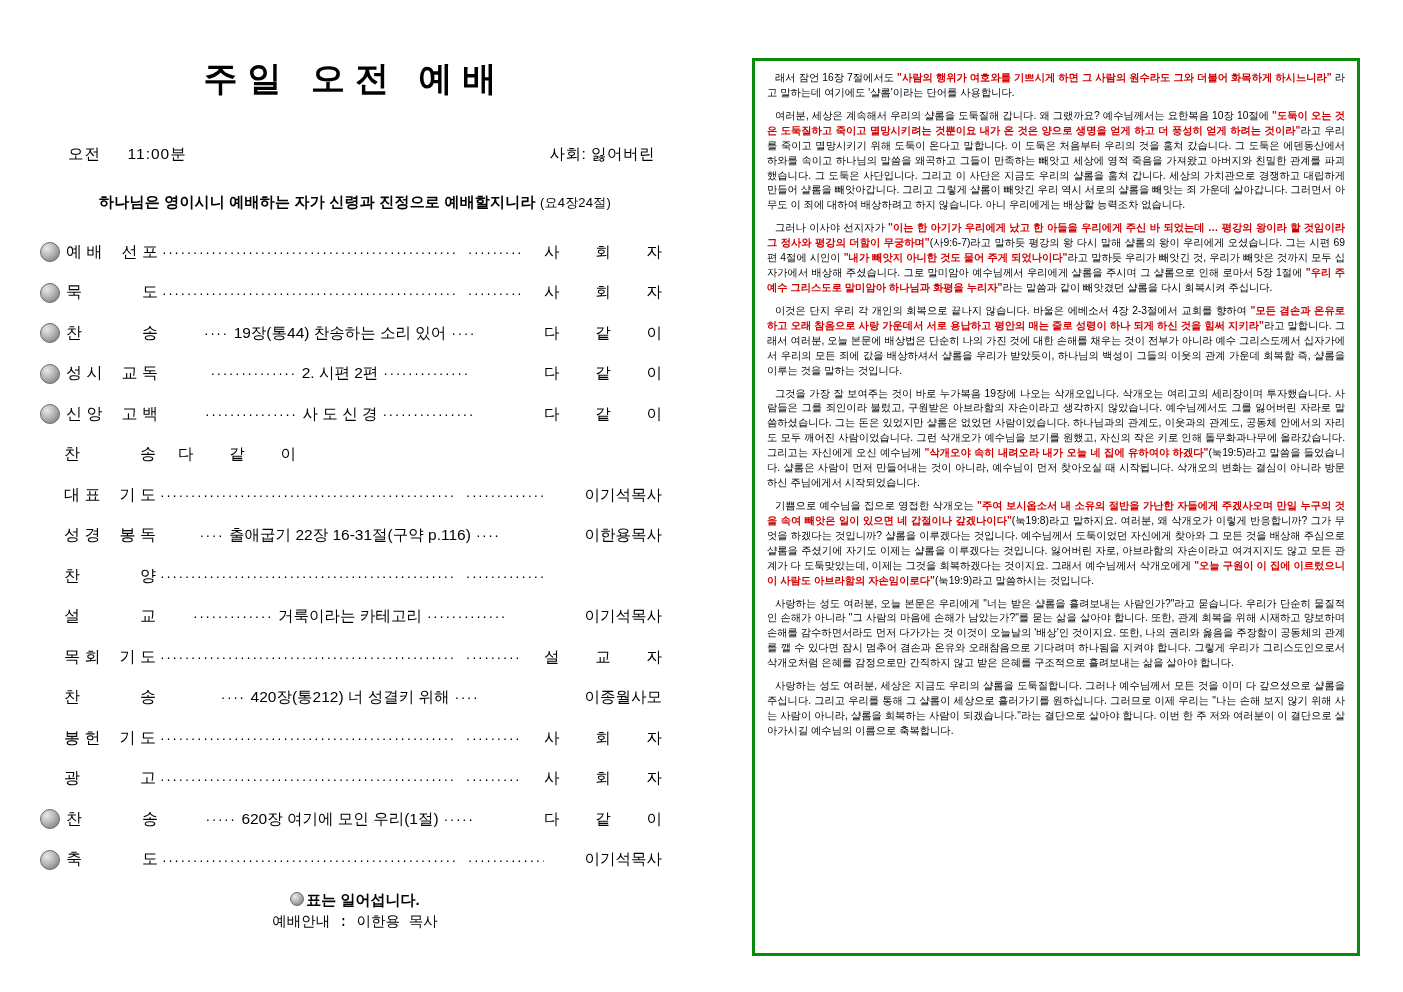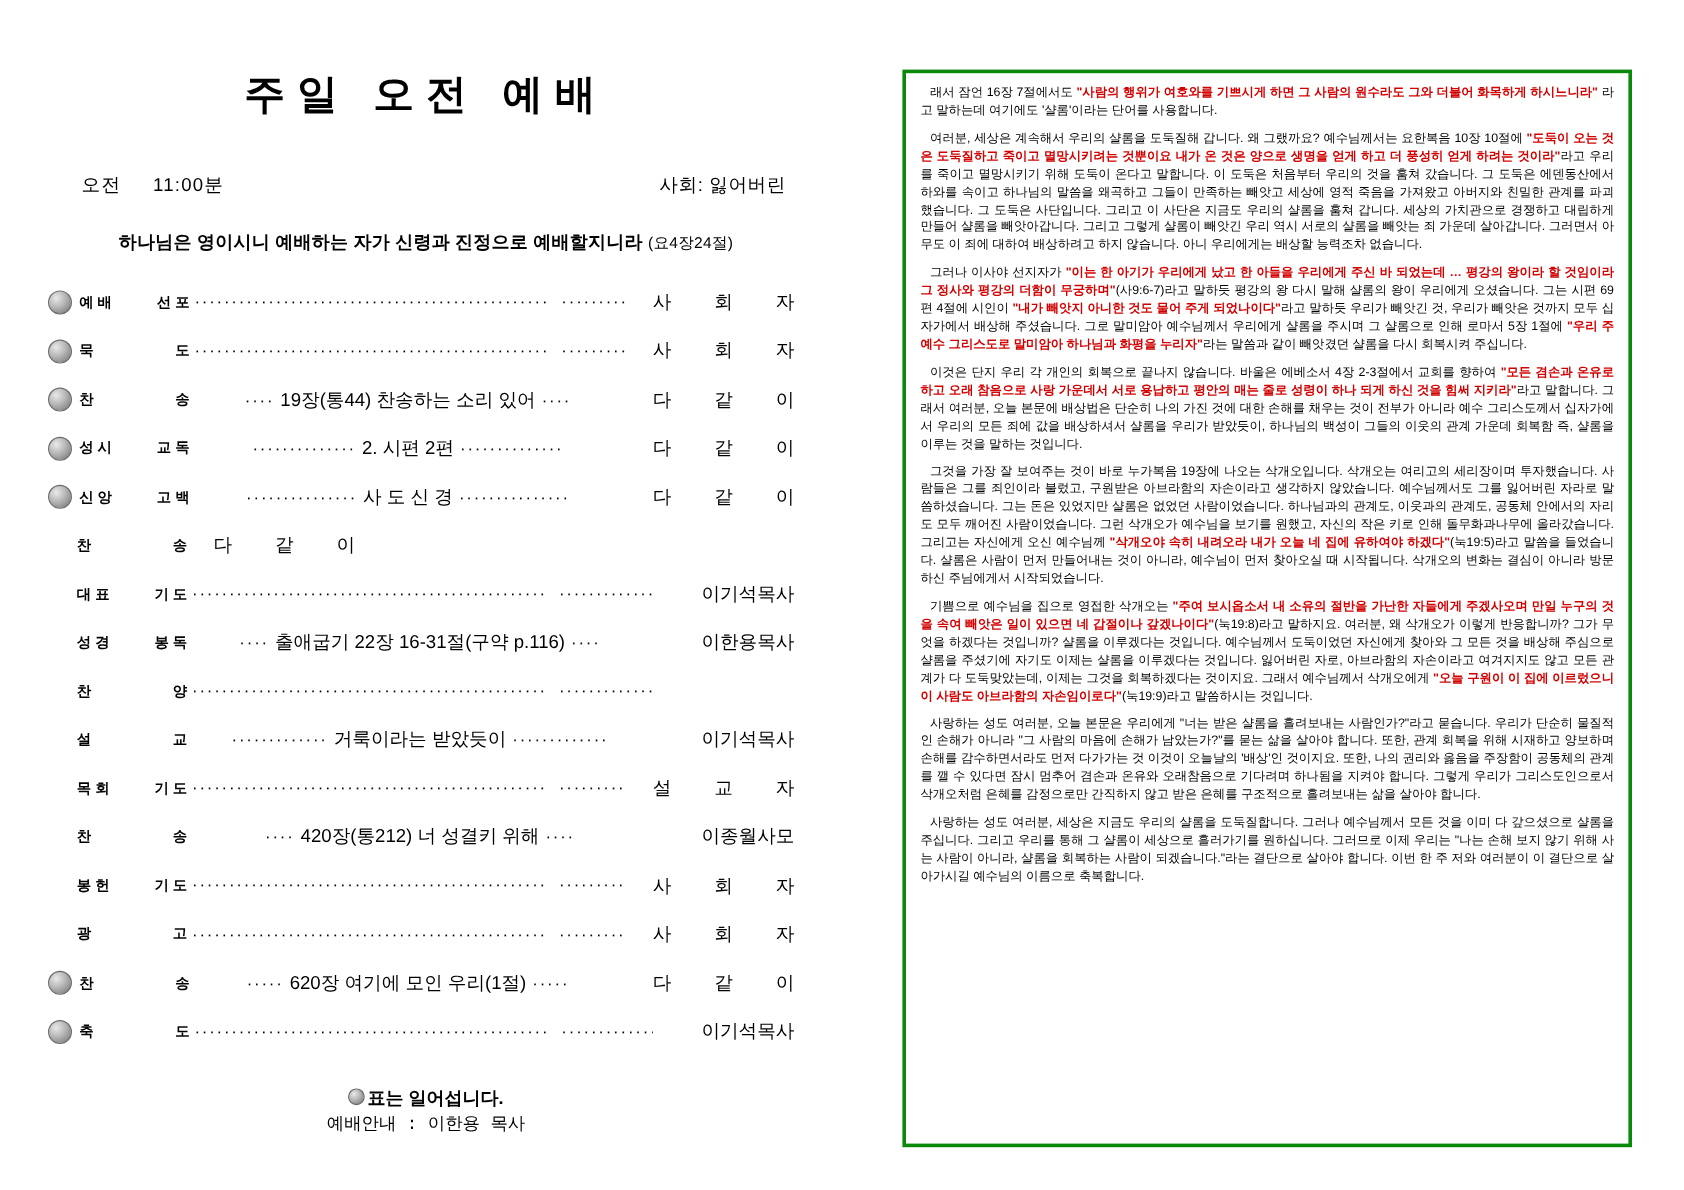--- a/index.html
+++ b/index.html
@@ -79,22 +79,21 @@
   .bullet.hidden {
     background: none;
     border: none;
   }
   .ord-label {
     width: 92px;
     flex: 0 0 92px;
     display: flex;
     justify-content: space-between;
     letter-spacing: 0px;
-    font-size: 12px;
-    font-weight: bold;
+    font-size: 16px;
   }
   .ord-label span { display: inline-block; }
   .ord-mid {
     flex: 1 1 auto;
     text-align: center;
     white-space: nowrap;
     overflow: hidden;
     position: relative;
     font-size: 15.5px;
     padding: 0 4px;
@@ -112,21 +111,21 @@
     font-size: 15.5px;
     white-space: nowrap;
   }
   .ord-right.spread {
     display: flex;
     justify-content: space-between;
     padding-left: 22px;
   }
 
   .footer {
-    margin-top: 24px;
+    margin-top: 8px;
     text-align: center;
     font-size: 15px;
     line-height: 1.55;
     font-weight: bold;
   }
   .footer .f-bullet {
     display: inline-block;
     width: 12px;
     height: 12px;
     border-radius: 50%;
@@ -290,21 +289,21 @@
           </span>
           <span class="ord-mid"><span class="dots-l">················································</span><span class="text"></span><span class="dots-r">················································</span></span>
           <span class="ord-right"></span>
         </div>
         <div class="order-row">
           <span class="bullet hidden"></span>
           <span class="ord-label">
             <span>설</span>
             <span>교</span>
           </span>
-          <span class="ord-mid"><span class="dots-l">·············</span><span class="text">거룩이라는 받았듯이</span><span class="dots-r">·············</span></span>
+          <span class="ord-mid"><span class="dots-l">·············</span><span class="text">거룩이라는 카테고리</span><span class="dots-r">·············</span></span>
           <span class="ord-right">이기석목사</span>
         </div>
         <div class="order-row">
           <span class="bullet hidden"></span>
           <span class="ord-label">
             <span>목 회</span>
             <span>기 도</span>
           </span>
           <span class="ord-mid"><span class="dots-l">················································</span><span class="text"></span><span class="dots-r">················································</span></span>
           <span class="ord-right spread">

